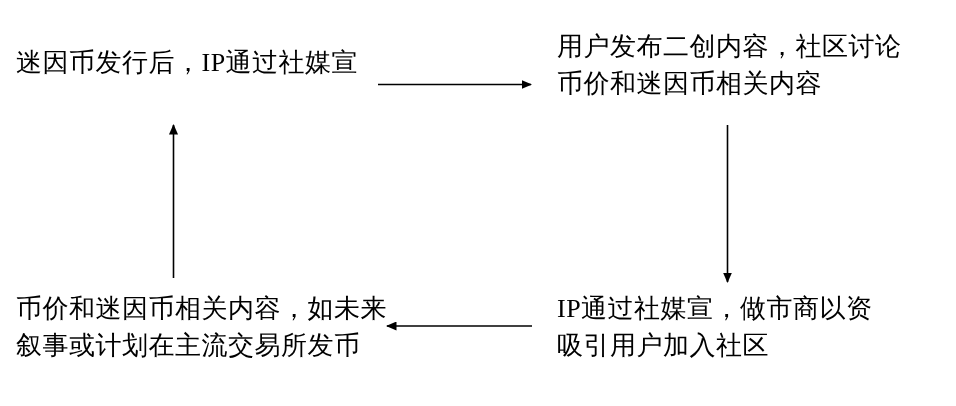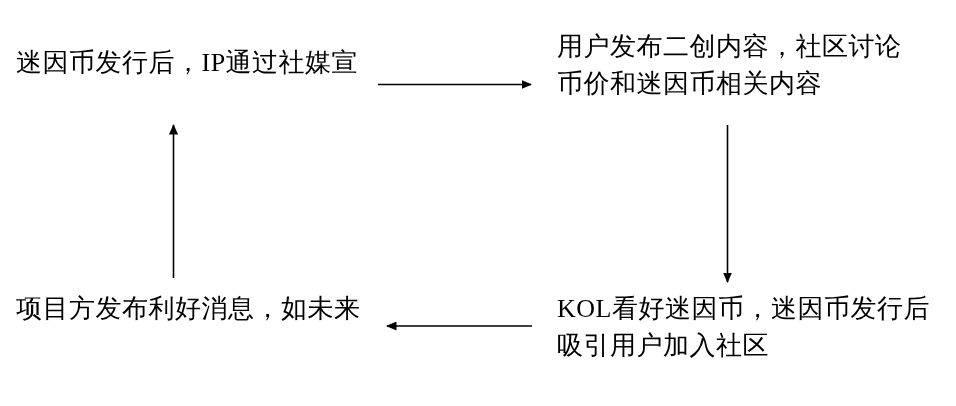--- a/index.html
+++ b/index.html
@@ -56,21 +56,22 @@
   <div class="node node-top-left">
     <div>迷因币发行后，IP通过社媒宣</div>
   </div>
 
   <div class="node node-top-right">
     <div>用户发布二创内容，社区讨论</div>
     <div>币价和迷因币相关内容</div>
   </div>
 
   <div class="node node-bottom-right">
-    <div>KOL看好迷因币，迷因币发行后</div>
+    <div>IP通过社媒宣，做市商以资</div>
     <div>吸引用户加入社区</div>
   </div>
 
   <div class="node node-bottom-left">
-    <div>项目方发布利好消息，如未来</div>
+    <div>币价和迷因币相关内容，如未来</div>
+    <div>叙事或计划在主流交易所发币</div>
   </div>
 
 </div>
 
 </body></html>

